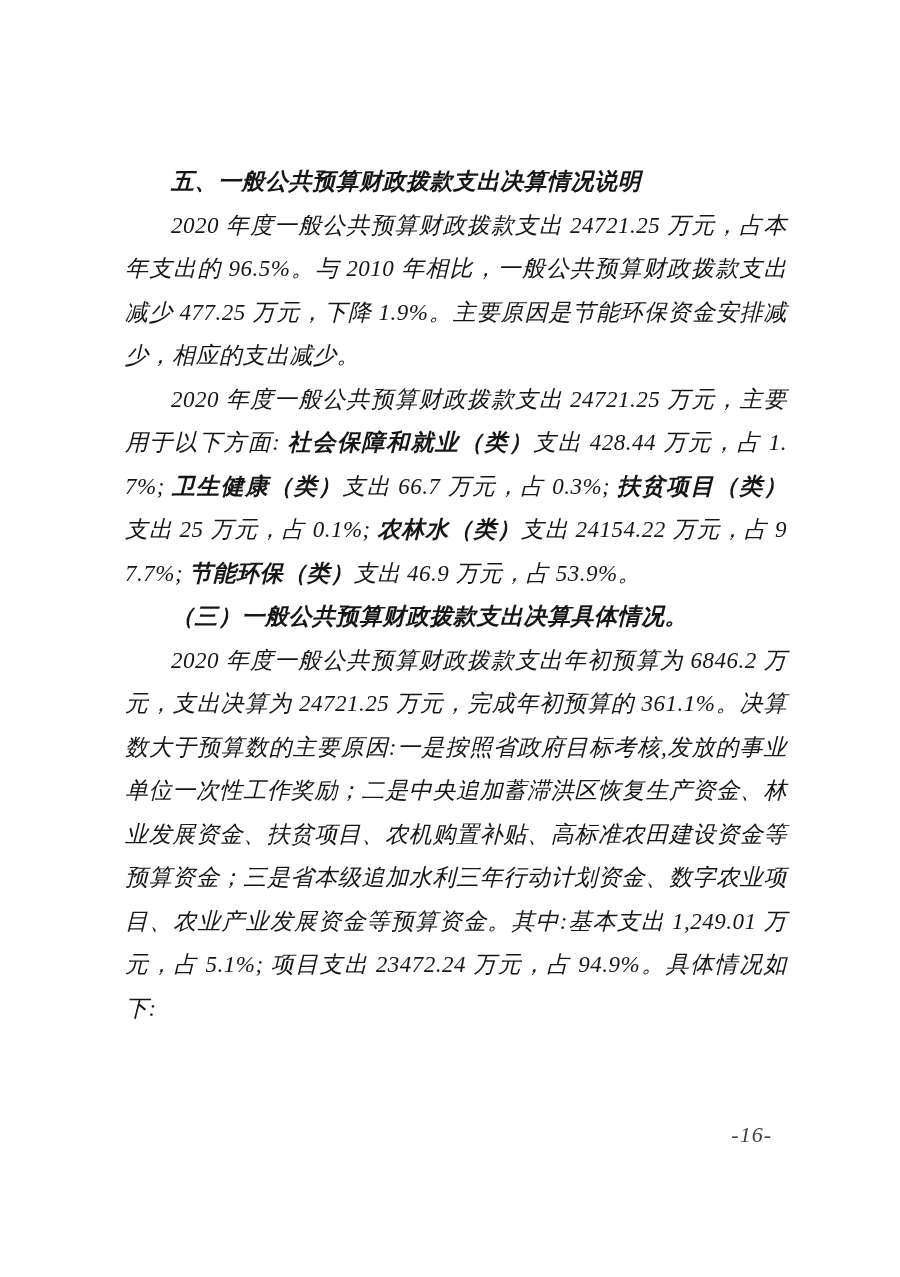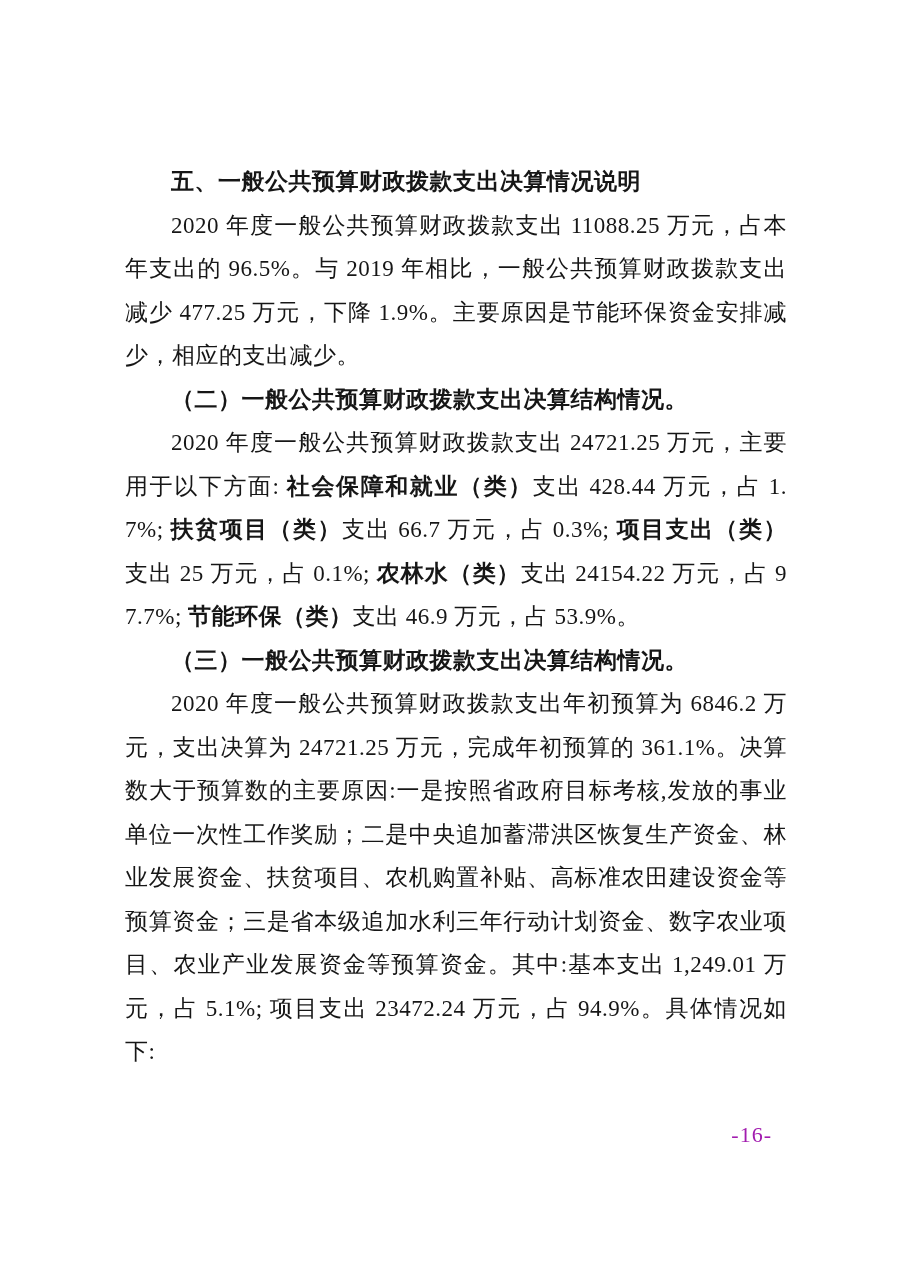--- a/index.html
+++ b/index.html
@@ -4,20 +4,21 @@
 <style>
   html, body { margin: 0; padding: 0; background: #ffffff; }
   .page {
     position: relative;
     width: 900px;
     height: 1277px;
     background: #ffffff;
     color: #161616;
     font-family: "Liberation Serif", "DejaVu Serif", serif;
     overflow: hidden;
+    font-style: italic;
   }
   .content {
     position: absolute;
     left: 125px;
     top: 160px;
     width: 662px;
   }
   .content p, .content .h {
     margin: 0;
     font-size: 23px;
@@ -33,39 +34,38 @@
     text-align: left;
   }
   .content b { font-weight: bold; margin-top: 48px; }
   .pagenum {
     position: absolute;
     top: 1122px;
     right: 128px;
     font-size: 22px;
     letter-spacing: 1px;
     font-family: "Liberation Serif", "DejaVu Serif", serif;
-    color: #a21caf;
+    color: #404040;
   }
 </style>
 </head>
 <body>
 
 <div class="page">
   <div class="content">
 
     <p class="h">五、一般公共预算财政拨款支出决算情况说明</p>
 
 
-    <p>2020 年度一般公共预算财政拨款支出 11088.25 万元，占本年支出的 96.5%。与 2019 年相比，一般公共预算财政拨款支出减少 477.25 万元，下降 1.9%。主要原因是节能环保资金安排减少，相应的支出减少。</p>
+    <p>2020 年度一般公共预算财政拨款支出 24721.25 万元，占本年支出的 96.5%。与 2010 年相比，一般公共预算财政拨款支出减少 477.25 万元，下降 1.9%。主要原因是节能环保资金安排减少，相应的支出减少。</p>
 
-    <p class="h">（二）一般公共预算财政拨款支出决算结构情况。</p>
 
-    <p><span>2020 年度一般公共预算财政拨款支出 24721.25 万元，主要用于以下方面: </span><b>社会保障和就业（类）</b><span>支出 428.44 万元，占 1.7%; </span><b>扶贫项目（类）</b><span>支出 66.7 万元，占 0.3%; </span><b>项目支出（类）</b><span>支出 25 万元，占 0.1%; </span><b>农林水（类）</b><span>支出 24154.22 万元，占 97.7%; </span><b>节能环保（类）</b><span>支出 46.9 万元，占 53.9%。</span></p>
+    <p><span>2020 年度一般公共预算财政拨款支出 24721.25 万元，主要用于以下方面: </span><b>社会保障和就业（类）</b><span>支出 428.44 万元，占 1.7%; </span><b>卫生健康（类）</b><span>支出 66.7 万元，占 0.3%; </span><b>扶贫项目（类）</b><span>支出 25 万元，占 0.1%; </span><b>农林水（类）</b><span>支出 24154.22 万元，占 97.7%; </span><b>节能环保（类）</b><span>支出 46.9 万元，占 53.9%。</span></p>
 
-    <p class="h">（三）一般公共预算财政拨款支出决算结构情况。</p>
+    <p class="h">（三）一般公共预算财政拨款支出决算具体情况。</p>
 
     <p>2020 年度一般公共预算财政拨款支出年初预算为 6846.2 万元，支出决算为 24721.25 万元，完成年初预算的 361.1%。决算数大于预算数的主要原因:一是按照省政府目标考核,发放的事业单位一次性工作奖励；二是中央追加蓄滞洪区恢复生产资金、林业发展资金、扶贫项目、农机购置补贴、高标准农田建设资金等预算资金；三是省本级追加水利三年行动计划资金、数字农业项目、农业产业发展资金等预算资金。其中:基本支出 1,249.01 万元，占 5.1%; 项目支出 23472.24 万元，占 94.9%。具体情况如下:</p>
 
 
   </div>
 
   <div class="pagenum">-16-</div>
 </div>
 
 </body></html>

